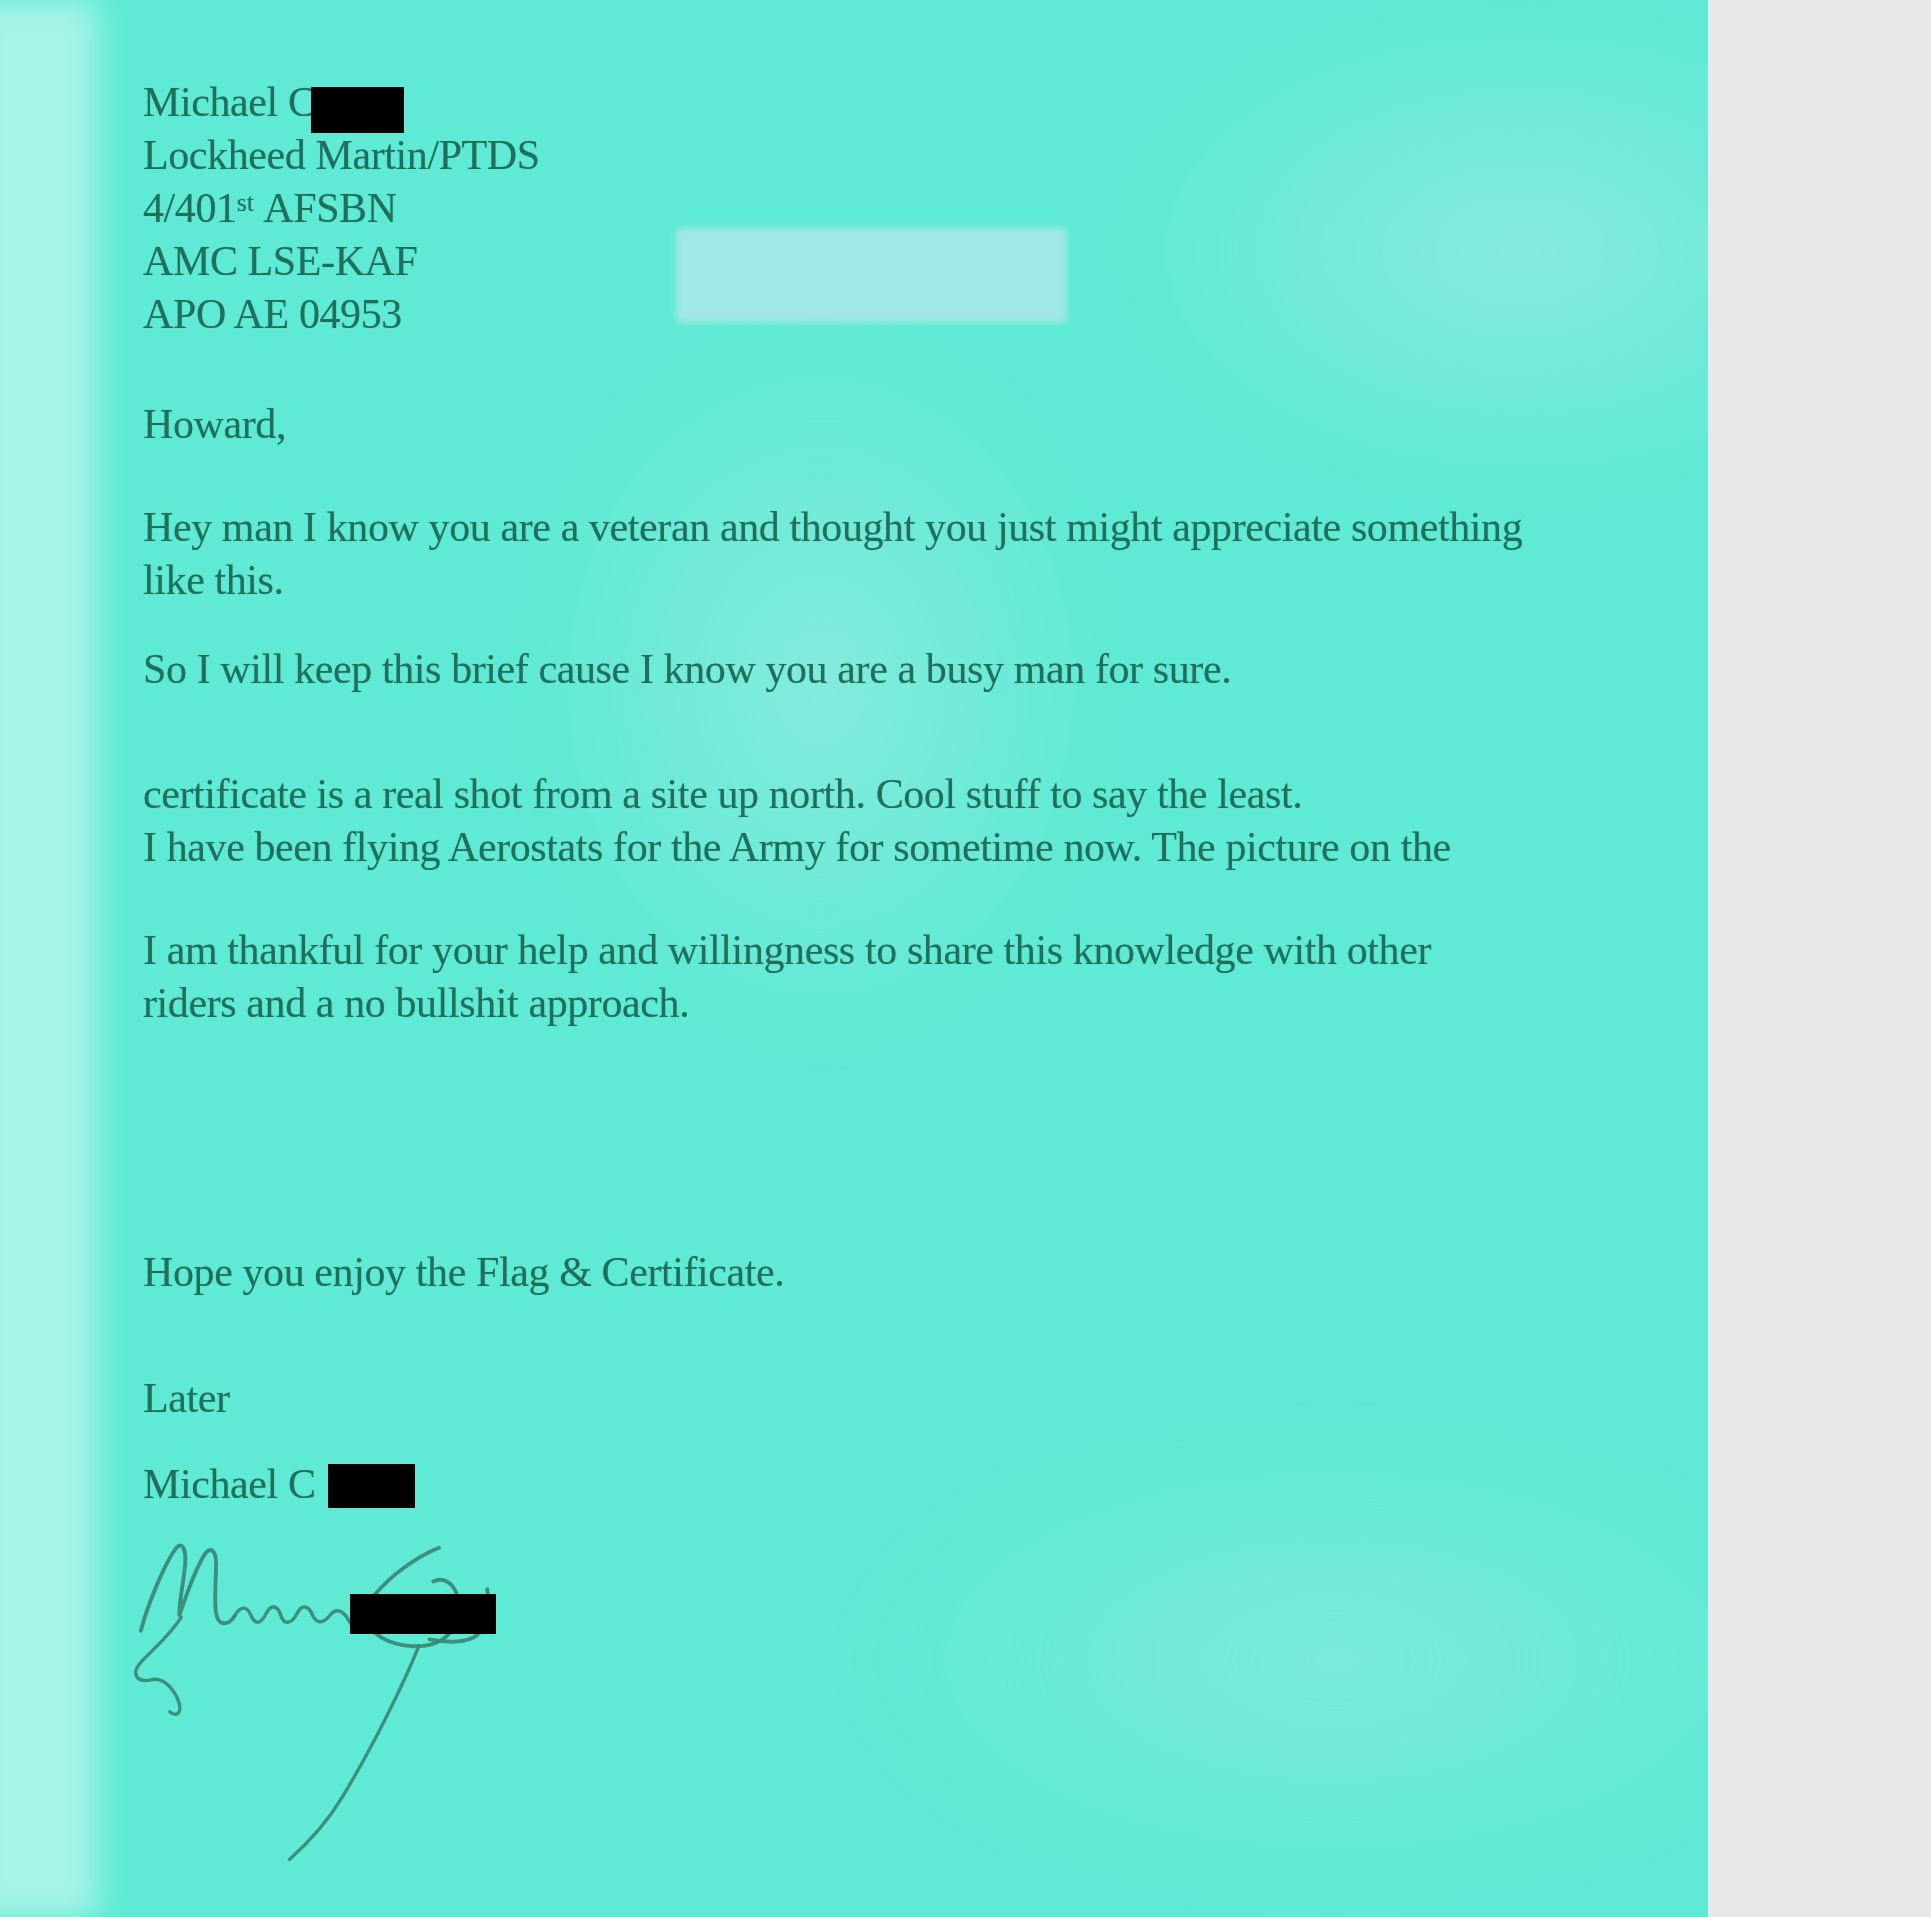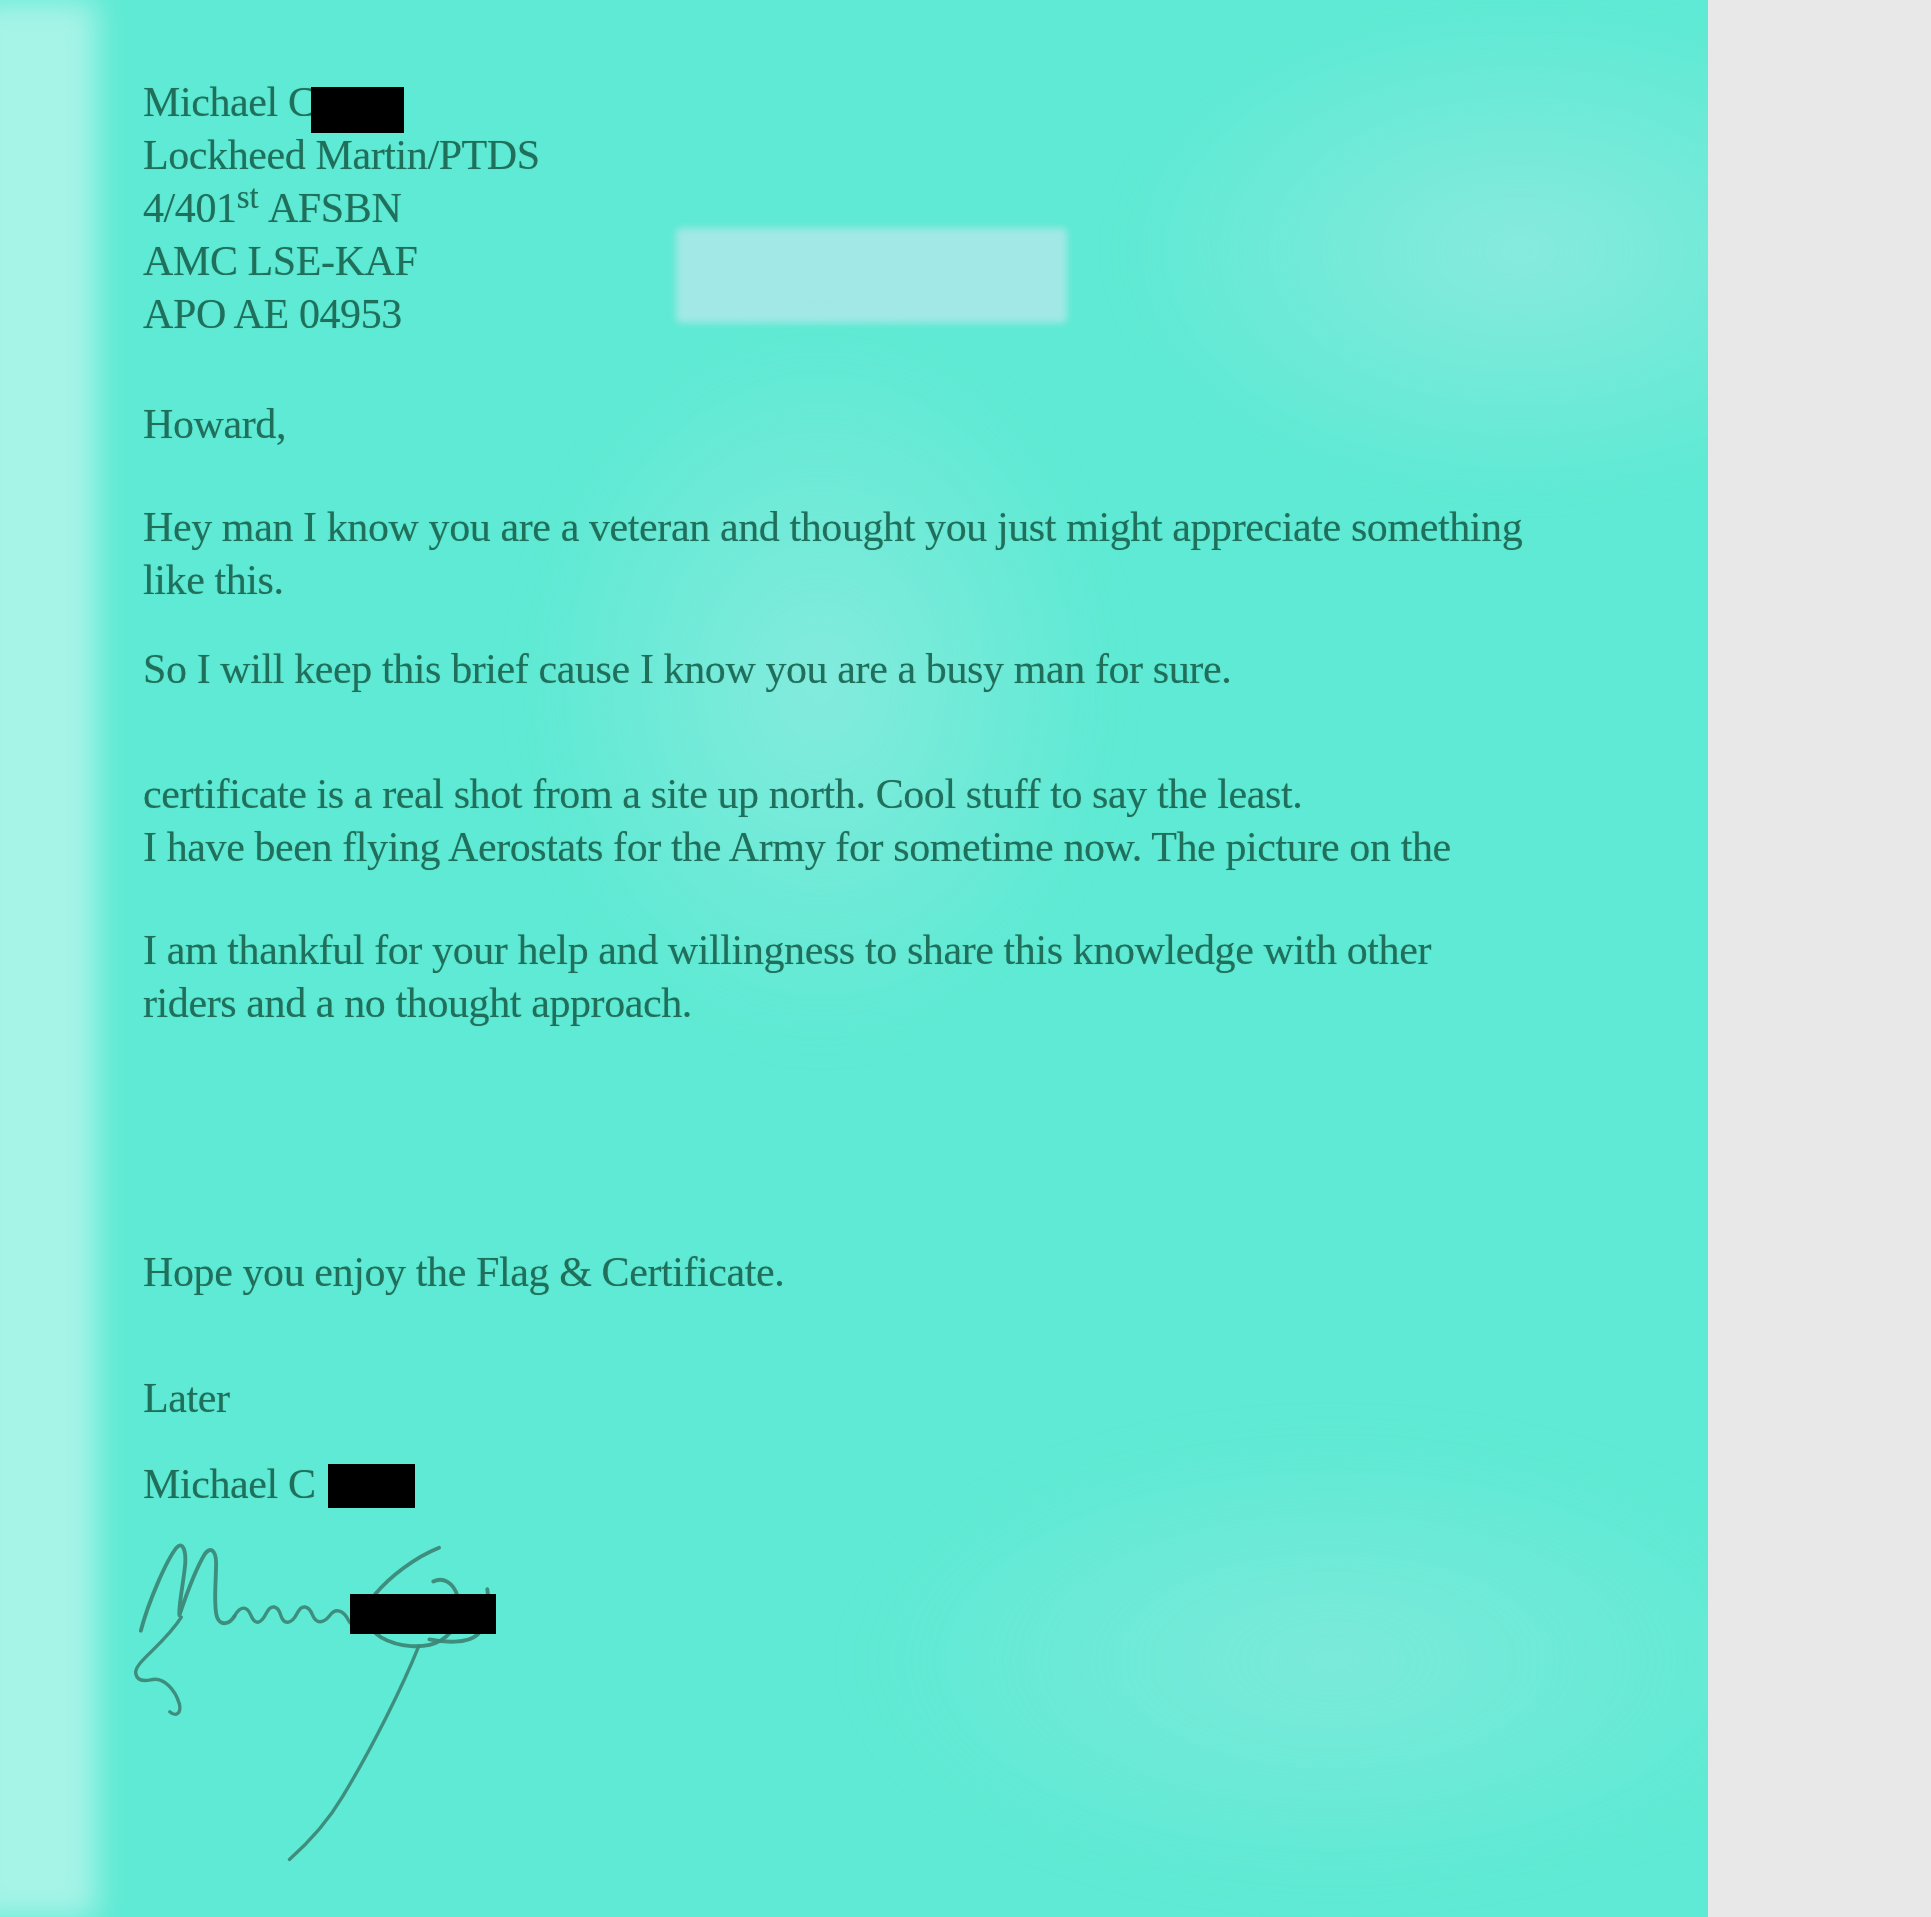--- a/index.html
+++ b/index.html
@@ -28,21 +28,21 @@
   .textblock { position: absolute; left: 143px; }
   .ln {
     height: 53px;
     line-height: 53px;
     font-size: 42px;
     letter-spacing: -0.4px;
     white-space: nowrap;
     text-shadow: 0 0 1px rgba(31,111,91,0.38);
   }
   .sup {
-    font-size: 33px;
+    font-size: 26px;
     position: relative;
     top: -0.42em;
     letter-spacing: 0;
   }
   .suffix { margin-left: 0.22em; }
 
   .redaction {
     position: absolute;
     background: #000000;
   }
@@ -91,21 +91,21 @@
     <div class="ln">So I will keep this brief cause I know you are a busy man for sure.</div>
   </div>
 
   <div class="textblock" style="top: 768px;">
     <div class="ln">certificate is a real shot from a site up north. Cool stuff to say the least.</div>
     <div class="ln">I have been flying Aerostats for the Army for sometime now. The picture on the</div>
   </div>
 
   <div class="textblock" style="top: 924px;">
     <div class="ln">I am thankful for your help and willingness to share this knowledge with other</div>
-    <div class="ln">riders and a no thought approach.</div>
+    <div class="ln">riders and a no bullshit approach.</div>
   </div>
 
 
   <div class="textblock" style="top: 1246px;">
     <div class="ln">Hope you enjoy the Flag &amp; Certificate.</div>
   </div>
 
   <div class="textblock" style="top: 1357px; margin-top: 15px;">
     <div class="ln">Later</div>
   </div>

